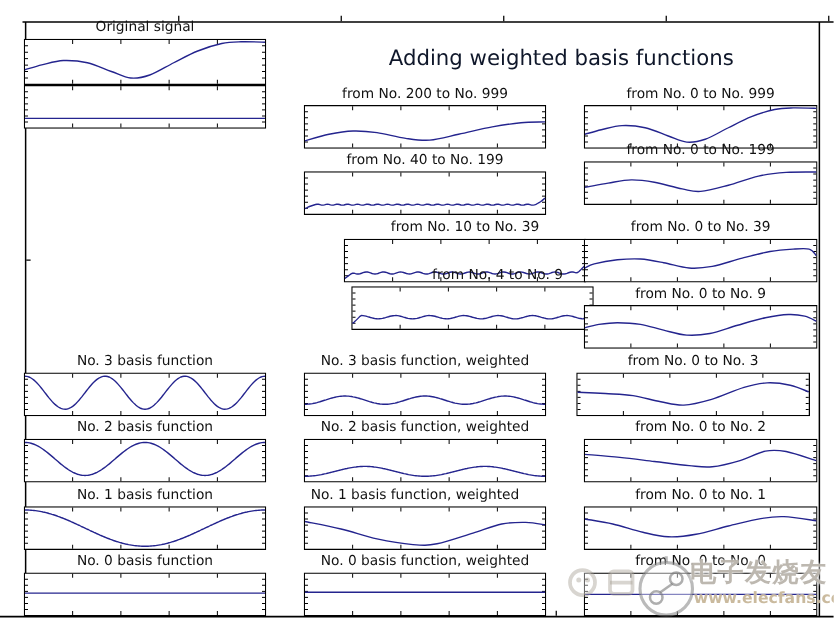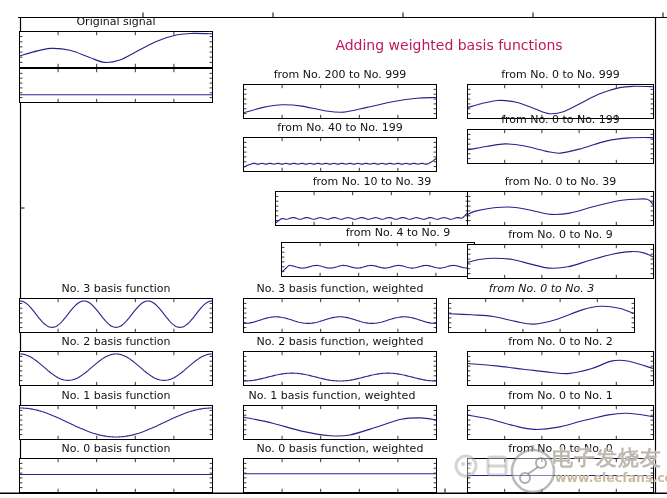--- a/index.html
+++ b/index.html
@@ -4,21 +4,21 @@
 <style>
   html,body{margin:0;padding:0;}
   body{
     width:667px;height:498px;background:#ffffff;position:relative;overflow:hidden;
     font-family:"DejaVu Sans","Liberation Sans",sans-serif;
   }
   #figure{position:absolute;left:0;top:0;width:667px;height:498px;}
   #frame{position:absolute;left:0;top:0;}
   #main-title{
     position:absolute;left:243px;top:37px;width:412px;
-    font-size:14px;color:#be185d;text-align:center;white-space:nowrap;
+    font-size:17px;color:#0f172a;text-align:center;white-space:nowrap;
   }
   .sp{position:absolute;}
   .sp-title{
     height:15px;line-height:14px;font-size:11px;color:#111;
     text-align:center;white-space:nowrap;margin-bottom:1px;
   }
   .sp svg{display:block;}
   #watermark{position:absolute;left:448px;top:444px;width:219px;height:52px;z-index:5;pointer-events:none;}
   #wm-blobs,#wm-logo{position:absolute;top:0;left:0;}
   .wm-brand{
@@ -116,21 +116,21 @@
         </svg>
       </div>
       <div class="sp" style="left: 243px; top: 174.9px; width: 194px; padding-left: 32px;">
         <div class="sp-title">from No. 10 to No. 39</div>
         <svg width="194" height="35">
           <rect x="0.5" y="0.5" width="193" height="34" fill="#fff" stroke="#000000" stroke-width="1"></rect>
           <path d="M39.1,1V4.2M39.1,34V30.8M77.7,1V4.2M77.7,34V30.8M116.3,1V4.2M116.3,34V30.8M154.9,1V4.2M154.9,34V30.8M1,5.4H3.4M193,5.4H190.6M1,10.2H3.4M193,10.2H190.6M1,15.1H3.4M193,15.1H190.6M1,19.9H3.4M193,19.9H190.6M1,24.8H3.4M193,24.8H190.6M1,29.6H3.4M193,29.6H190.6" stroke="#000000" stroke-width="0.8" fill="none"></path>
           <path d="M1.0,31.7L2.2,30.8L3.4,29.9L4.6,29.0L5.8,28.1L7.0,27.6L8.2,27.5L9.4,27.9L10.6,28.2L11.8,28.2L13.0,28.0L14.2,27.6L15.4,27.1L16.6,26.8L17.8,26.6L19.0,26.6L20.2,26.9L21.4,27.3L22.6,27.8L23.8,28.1L25.0,28.2L26.2,28.1L27.4,27.8L28.6,27.3L29.8,26.9L31.0,26.6L32.2,26.6L33.4,26.8L34.6,27.1L35.8,27.6L37.0,28.0L38.2,28.2L39.4,28.2L40.6,27.9L41.8,27.5L43.0,27.1L44.2,26.7L45.4,26.6L46.6,26.7L47.8,27.0L49.0,27.4L50.2,27.8L51.4,28.1L52.6,28.2L53.8,28.1L55.0,27.7L56.2,27.3L57.4,26.9L58.6,26.6L59.8,26.6L61.0,26.8L62.2,27.2L63.4,27.7L64.6,28.0L65.8,28.2L67.0,28.2L68.2,27.9L69.4,27.5L70.6,27.0L71.8,26.7L73.0,26.6L74.2,26.7L75.4,27.0L76.6,27.5L77.8,27.9L79.0,28.2L80.2,28.2L81.4,28.0L82.6,27.7L83.8,27.2L85.0,26.8L86.2,26.6L87.4,26.6L88.6,26.9L89.8,27.3L91.0,27.7L92.2,28.1L93.4,28.2L94.6,28.1L95.8,27.8L97.0,27.4L98.2,27.0L99.4,26.7L100.6,26.6L101.8,26.7L103.0,27.1L104.2,27.5L105.4,27.9L106.6,28.2L107.8,28.2L109.0,28.0L110.2,27.6L111.4,27.1L112.6,26.8L113.8,26.6L115.0,26.6L116.2,26.9L117.4,27.3L118.6,27.8L119.8,28.1L121.0,28.2L122.2,28.1L123.4,27.8L124.6,27.3L125.8,26.9L127.0,26.6L128.2,26.6L129.4,26.8L130.6,27.1L131.8,27.6L133.0,28.0L134.2,28.2L135.4,28.2L136.6,27.9L137.8,27.5L139.0,27.1L140.2,26.7L141.4,26.6L142.6,26.7L143.8,27.0L145.0,27.4L146.2,27.8L147.4,28.1L148.6,28.2L149.8,28.1L151.0,27.7L152.2,27.3L153.4,26.9L154.6,26.6L155.8,26.6L157.0,26.8L158.2,27.2L159.4,27.7L160.6,28.0L161.8,28.2L163.0,28.2L164.2,27.9L165.4,27.5L166.6,27.0L167.8,26.7L169.0,26.6L170.2,26.7L171.4,27.0L172.6,27.5L173.8,27.9L175.0,28.2L176.2,28.2L177.4,28.0L178.6,27.7L179.8,27.2L181.0,26.8L182.2,26.6L183.4,26.6L184.6,26.9L185.8,27.3L187.0,27.0L188.2,26.2L189.4,25.1L190.6,23.8L191.8,22.6L193.0,21.5" stroke="#24248e" stroke-width="1.1" fill="none"></path>
         </svg>
       </div>
-      <div class="sp" style="left: 243px; top: 226px; width: 234px; padding-left: 38px;">
+      <div class="sp" style="left: 243px; top: 213px; width: 234px; padding-left: 38px;">
         <div class="sp-title">from No. 4 to No. 9</div>
         <svg width="194" height="35">
           <rect x="0.5" y="0.5" width="193" height="34" fill="#fff" stroke="#000000" stroke-width="1"></rect>
           <path d="M39.1,1V4.2M39.1,34V30.8M77.7,1V4.2M77.7,34V30.8M116.3,1V4.2M116.3,34V30.8M154.9,1V4.2M154.9,34V30.8M1,5.4H3.4M193,5.4H190.6M1,10.2H3.4M193,10.2H190.6M1,15.1H3.4M193,15.1H190.6M1,19.9H3.4M193,19.9H190.6M1,24.8H3.4M193,24.8H190.6M1,29.6H3.4M193,29.6H190.6" stroke="#000000" stroke-width="0.8" fill="none"></path>
           <path d="M1.0,29.7L2.2,28.8L3.4,27.7L4.6,26.5L5.8,25.3L7.0,24.1L8.2,23.4L9.4,23.5L10.6,23.7L11.8,23.9L13.0,24.3L14.2,24.6L15.4,25.0L16.6,25.3L17.8,25.6L19.0,25.9L20.2,26.0L21.4,26.1L22.6,26.0L23.8,25.9L25.0,25.7L26.2,25.4L27.4,25.1L28.6,24.7L29.8,24.4L31.0,24.0L32.2,23.8L33.4,23.6L34.6,23.5L35.8,23.4L37.0,23.5L38.2,23.7L39.4,24.0L40.6,24.3L41.8,24.7L43.0,25.0L44.2,25.4L45.4,25.7L46.6,25.9L47.8,26.0L49.0,26.1L50.2,26.0L51.4,25.9L52.6,25.7L53.8,25.4L55.0,25.0L56.2,24.7L57.4,24.3L58.6,24.0L59.8,23.7L61.0,23.5L62.2,23.4L63.4,23.5L64.6,23.6L65.8,23.8L67.0,24.0L68.2,24.4L69.4,24.7L70.6,25.1L71.8,25.4L73.0,25.7L74.2,25.9L75.4,26.0L76.6,26.1L77.8,26.0L79.0,25.9L80.2,25.6L81.4,25.3L82.6,25.0L83.8,24.6L85.0,24.3L86.2,23.9L87.4,23.7L88.6,23.5L89.8,23.4L91.0,23.5L92.2,23.6L93.4,23.8L94.6,24.1L95.8,24.4L97.0,24.8L98.2,25.1L99.4,25.4L100.6,25.7L101.8,25.9L103.0,26.1L104.2,26.1L105.4,26.0L106.6,25.8L107.8,25.6L109.0,25.3L110.2,24.9L111.4,24.6L112.6,24.2L113.8,23.9L115.0,23.7L116.2,23.5L117.4,23.4L118.6,23.5L119.8,23.6L121.0,23.8L122.2,24.1L123.4,24.5L124.6,24.8L125.8,25.2L127.0,25.5L128.2,25.8L129.4,26.0L130.6,26.1L131.8,26.1L133.0,26.0L134.2,25.8L135.4,25.5L136.6,25.2L137.8,24.9L139.0,24.5L140.2,24.2L141.4,23.9L142.6,23.6L143.8,23.5L145.0,23.4L146.2,23.5L147.4,23.6L148.6,23.9L149.8,24.2L151.0,24.5L152.2,24.9L153.4,25.2L154.6,25.5L155.8,25.8L157.0,26.0L158.2,26.1L159.4,26.1L160.6,26.0L161.8,25.8L163.0,25.5L164.2,25.2L165.4,24.8L166.6,24.5L167.8,24.1L169.0,23.8L170.2,23.6L171.4,23.5L172.6,23.4L173.8,23.5L175.0,23.7L176.2,23.9L177.4,24.2L178.6,24.6L179.8,24.9L181.0,25.3L182.2,25.6L183.4,25.8L184.6,26.0L185.8,26.1L187.0,25.1L188.2,23.5L189.4,21.9L190.6,20.3L191.8,18.9L193.0,17.5" stroke="#24248e" stroke-width="1.1" fill="none"></path>
         </svg>
       </div>
       <div class="sp" style="left: 243px; top: 281.8px; width: 194px;">
         <div class="sp-title">No. 3 basis function, weighted</div>
         <svg width="194" height="35">
@@ -188,21 +188,21 @@
         </svg>
       </div>
       <div class="sp" style="left: 467px; top: 228.35px; width: 187px;">
         <div class="sp-title">from No. 0 to No. 9</div>
         <svg width="187" height="35">
           <rect x="0.5" y="0.5" width="186" height="34" fill="#fff" stroke="#000000" stroke-width="1"></rect>
           <path d="M37.7,1V4.2M37.7,34V30.8M74.9,1V4.2M74.9,34V30.8M112.1,1V4.2M112.1,34V30.8M149.3,1V4.2M149.3,34V30.8M1,5.4H3.4M186,5.4H183.6M1,10.2H3.4M186,10.2H183.6M1,15.1H3.4M186,15.1H183.6M1,19.9H3.4M186,19.9H183.6M1,24.8H3.4M186,24.8H183.6M1,29.6H3.4M186,29.6H183.6" stroke="#000000" stroke-width="0.8" fill="none"></path>
           <path d="M1.0,18.2C2.8,17.7 7.8,16.2 12.1,15.5C16.4,14.9 21.4,14.2 26.9,14.2C32.5,14.2 39.2,14.5 45.4,15.5C51.6,16.5 57.7,18.7 63.9,20.1C70.1,21.6 76.2,23.7 82.4,24.1C88.6,24.5 94.1,24.1 100.9,22.8C107.7,21.5 115.7,18.3 123.1,16.2C130.5,14.1 138.5,11.7 145.3,10.2C152.1,8.8 158.6,7.8 163.8,7.6C169.0,7.4 173.1,8.0 176.8,8.9C180.4,9.8 184.5,12.2 186.0,12.9" stroke="#24248e" stroke-width="1.1" fill="none"></path>
         </svg>
       </div>
-      <div class="sp" style="left: 448px; top: 281.8px; width: 187px; font-style: italic;">
+      <div class="sp" style="left: 461px; top: 281.8px; width: 187px;">
         <div class="sp-title">from No. 0 to No. 3</div>
         <svg width="187" height="35">
           <rect x="0.5" y="0.5" width="186" height="34" fill="#fff" stroke="#000000" stroke-width="1"></rect>
           <path d="M37.7,1V4.2M37.7,34V30.8M74.9,1V4.2M74.9,34V30.8M112.1,1V4.2M112.1,34V30.8M149.3,1V4.2M149.3,34V30.8M1,5.4H3.4M186,5.4H183.6M1,10.2H3.4M186,10.2H183.6M1,15.1H3.4M186,15.1H183.6M1,19.9H3.4M186,19.9H183.6M1,24.8H3.4M186,24.8H183.6M1,29.6H3.4M186,29.6H183.6" stroke="#000000" stroke-width="0.8" fill="none"></path>
           <path d="M1.0,15.8C4.7,16.0 15.8,16.4 23.2,16.8C30.6,17.3 38.0,17.4 45.4,18.5C52.8,19.6 60.8,22.2 67.6,23.4C74.4,24.7 79.3,26.4 86.1,26.1C92.9,25.8 100.3,23.8 108.3,21.5C116.3,19.1 126.8,14.1 134.2,11.9C141.6,9.7 146.5,8.5 152.7,8.3C158.9,8.0 165.7,9.0 171.2,10.2C176.8,11.4 183.5,14.6 186.0,15.5" stroke="#24248e" stroke-width="1.1" fill="none"></path>
         </svg>
       </div>
       <div class="sp" style="left: 467px; top: 335.25px; width: 187px;">
         <div class="sp-title">from No. 0 to No. 2</div>
         <svg width="187" height="35">

